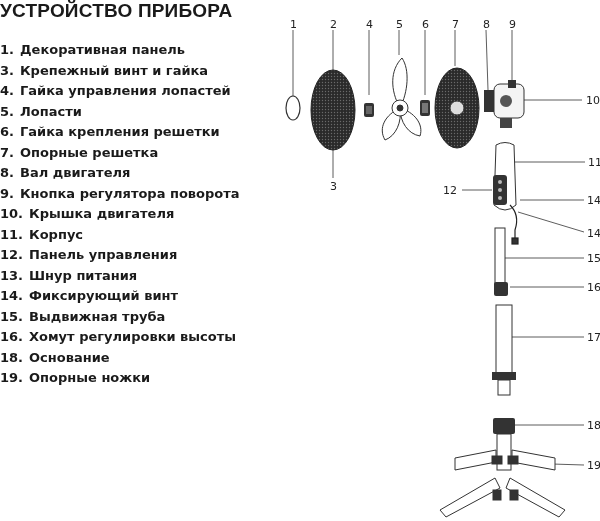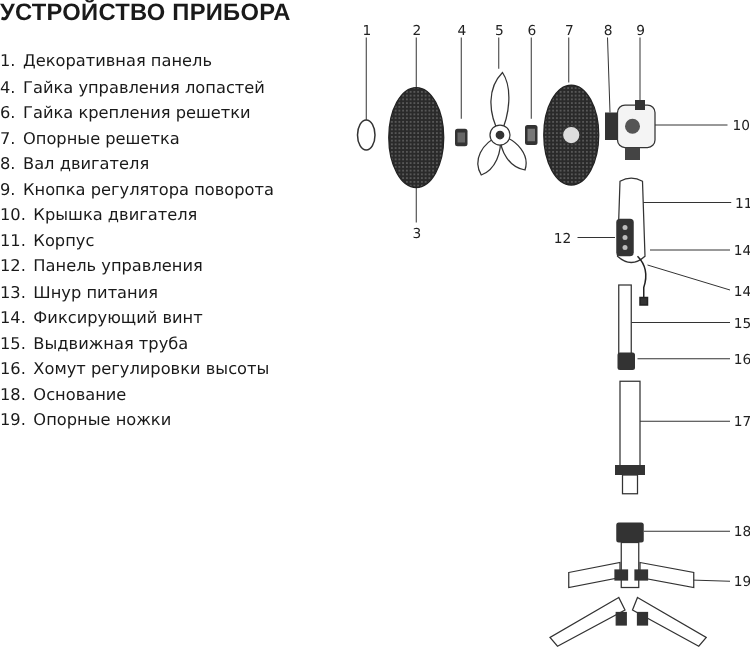--- a/index.html
+++ b/index.html
@@ -1,33 +1,35 @@
 <!DOCTYPE html>
 <html><head>
 <meta charset="utf-8">
 <style>
   html, body { margin:0; padding:0; }
   body { width:600px; height:521px; background:#ffffff; position:relative; overflow:hidden;
          font-family:"Liberation Sans", sans-serif; color:#1a1a1a; }
   .title { position:absolute; left:0; top:0; font-size:19px; font-weight:bold; letter-spacing:0.2px;
            font-family:Liberation Sans, sans-serif; }
-  .parts { position:absolute; left:0; top:40px; margin:0; padding:0; list-style:none; }
+  .parts { position:absolute; left:0; top:40px; margin:0; padding:0; list-style:none;font-weight:bold; }
   .parts li { font-size:13px; line-height:20.5px; height:20.5px; white-space:nowrap;
               font-family:"DejaVu Sans", sans-serif; }
   .parts li .num { display:inline-block; width:auto; margin-right:6px; }
   .lbl { position:absolute; font-size:11px; font-family:"DejaVu Sans", sans-serif; color:#222; }
 </style>
 </head>
 <body>
 
 <div class="title">УСТРОЙСТВО ПРИБОРА</div>
 
 <ul class="parts">
   <li><span class="num">1.</span><span>Декоративная панель</span></li>
+  <li><span class="num">3.</span><span>Крепежный винт и гайка</span></li>
   <li><span class="num">4.</span><span>Гайка управления лопастей</span></li>
+  <li><span class="num">5.</span><span>Лопасти</span></li>
   <li><span class="num">6.</span><span>Гайка крепления решетки</span></li>
   <li><span class="num">7.</span><span>Опорные решетка</span></li>
   <li><span class="num">8.</span><span>Вал двигателя</span></li>
   <li><span class="num">9.</span><span>Кнопка регулятора поворота</span></li>
   <li><span class="num">10.</span><span>Крышка двигателя</span></li>
   <li><span class="num">11.</span><span>Корпус</span></li>
   <li><span class="num">12.</span><span>Панель управления</span></li>
   <li><span class="num">13.</span><span>Шнур питания</span></li>
   <li><span class="num">14.</span><span>Фиксирующий винт</span></li>
   <li><span class="num">15.</span><span>Выдвижная труба</span></li>

